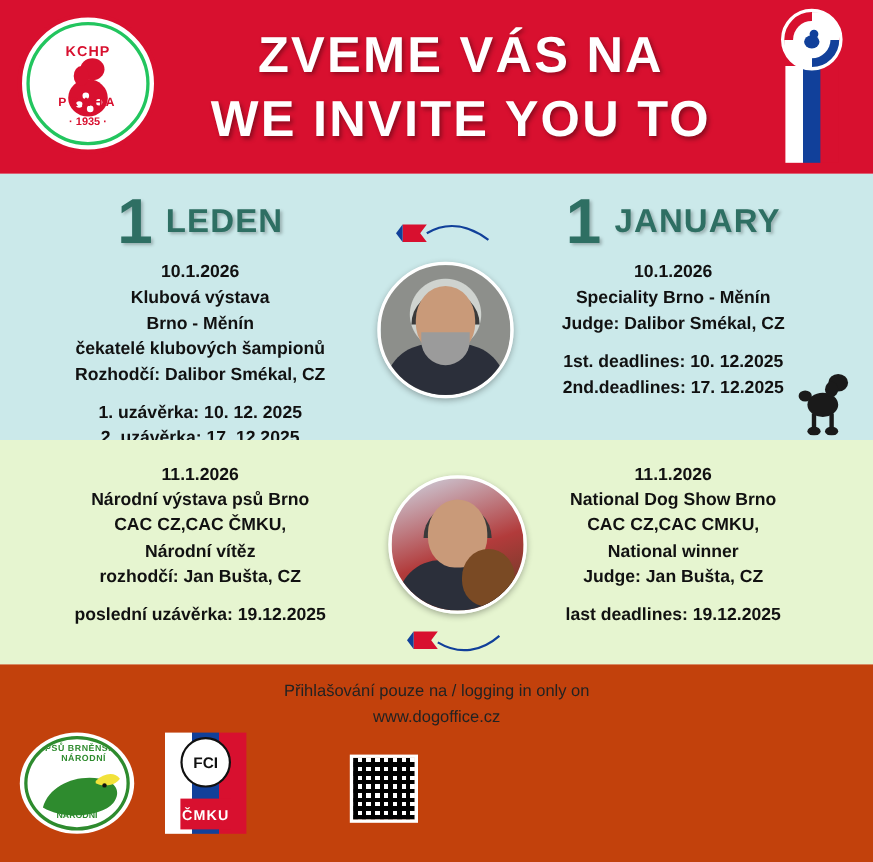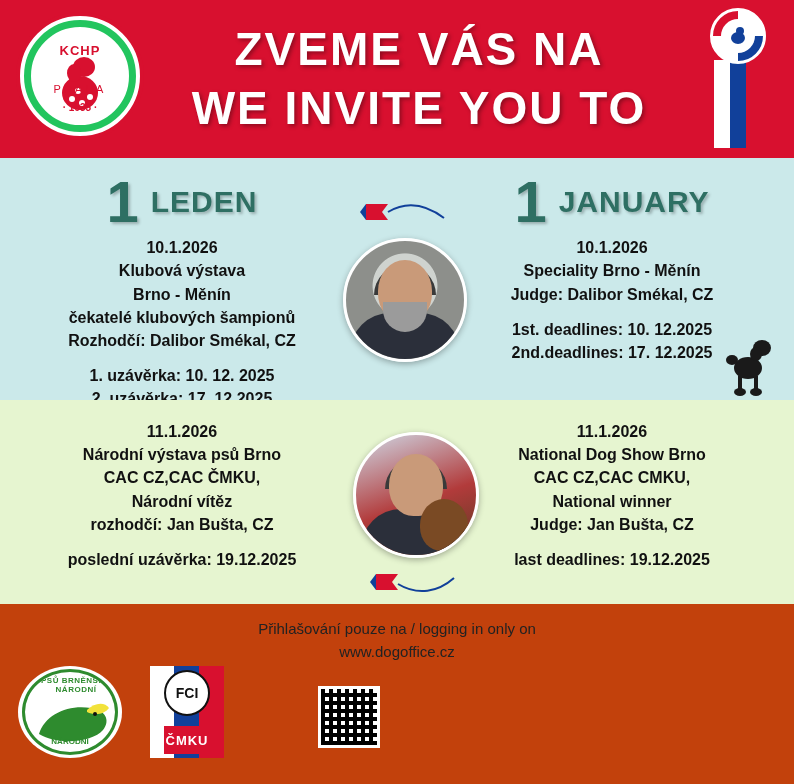--- a/index.html
+++ b/index.html
@@ -38,34 +38,34 @@
     position: absolute;
     left: 16px; top: 12px;
     width: 128px; height: 128px;
     border-radius: 50%;
     background: #ffffff;
     border: 4px solid #d8102f;
     display: flex; align-items: center; justify-content: center;
   }
   .club-logo .ring {
     width: 112px; height: 112px; border-radius: 50%;
-    border: 7px solid #22c55e;
+    border: 3px solid #22c55e;
     position: relative;
     display: flex; align-items: center; justify-content: center;
   }
   .club-logo .kchp {
     position: absolute; top: 16px; left: 0; right: 0;
     text-align: center;
     font-size: 13px; font-weight: bold; color: #d8102f;
     letter-spacing: 1px;
   }
   .club-logo .praha {
     position: absolute; bottom: 30px; left: 0; right: 0;
     text-align: center;
-    font-size: 11px; font-weight: normal; color: #d8102f;
+    font-size: 11px; font-weight: bold; color: #d8102f;
     letter-spacing: 3px;
   }
   .club-logo .year {
     position: absolute; bottom: 12px; left: 0; right: 0;
     text-align: center;
     font-size: 10px; font-weight: bold; color: #d8102f;
   }
   .club-logo .dogsil {
     position: absolute; top: 26px; left: 50%; transform: translateX(-50%);
   }

